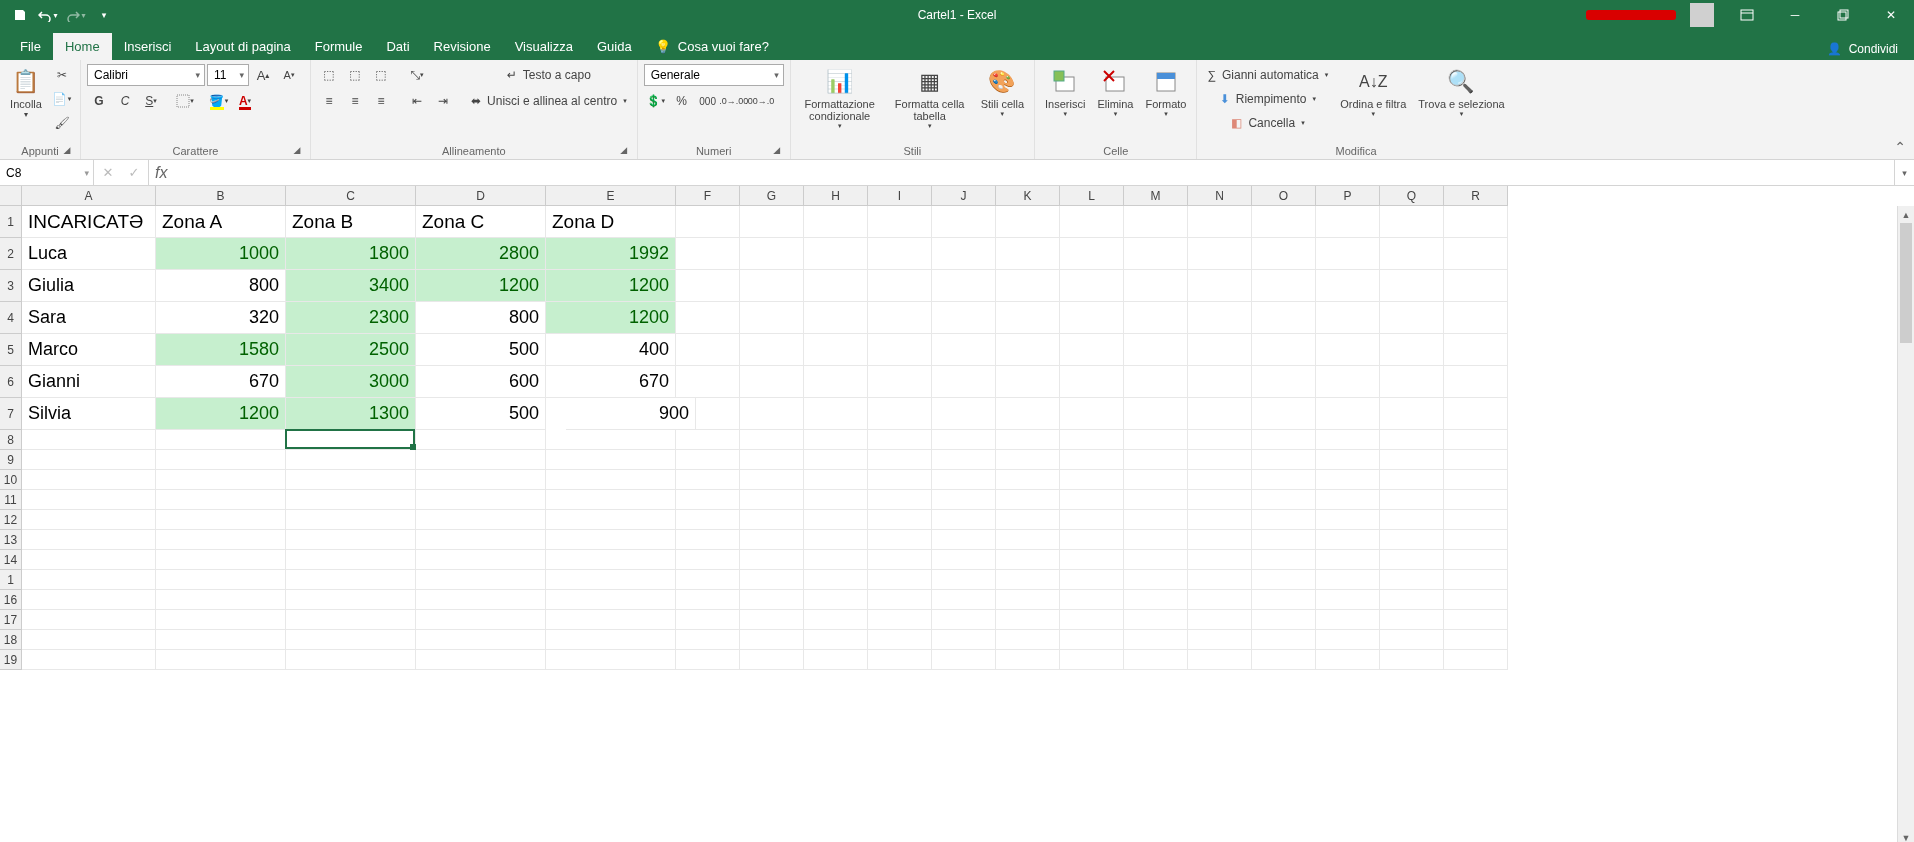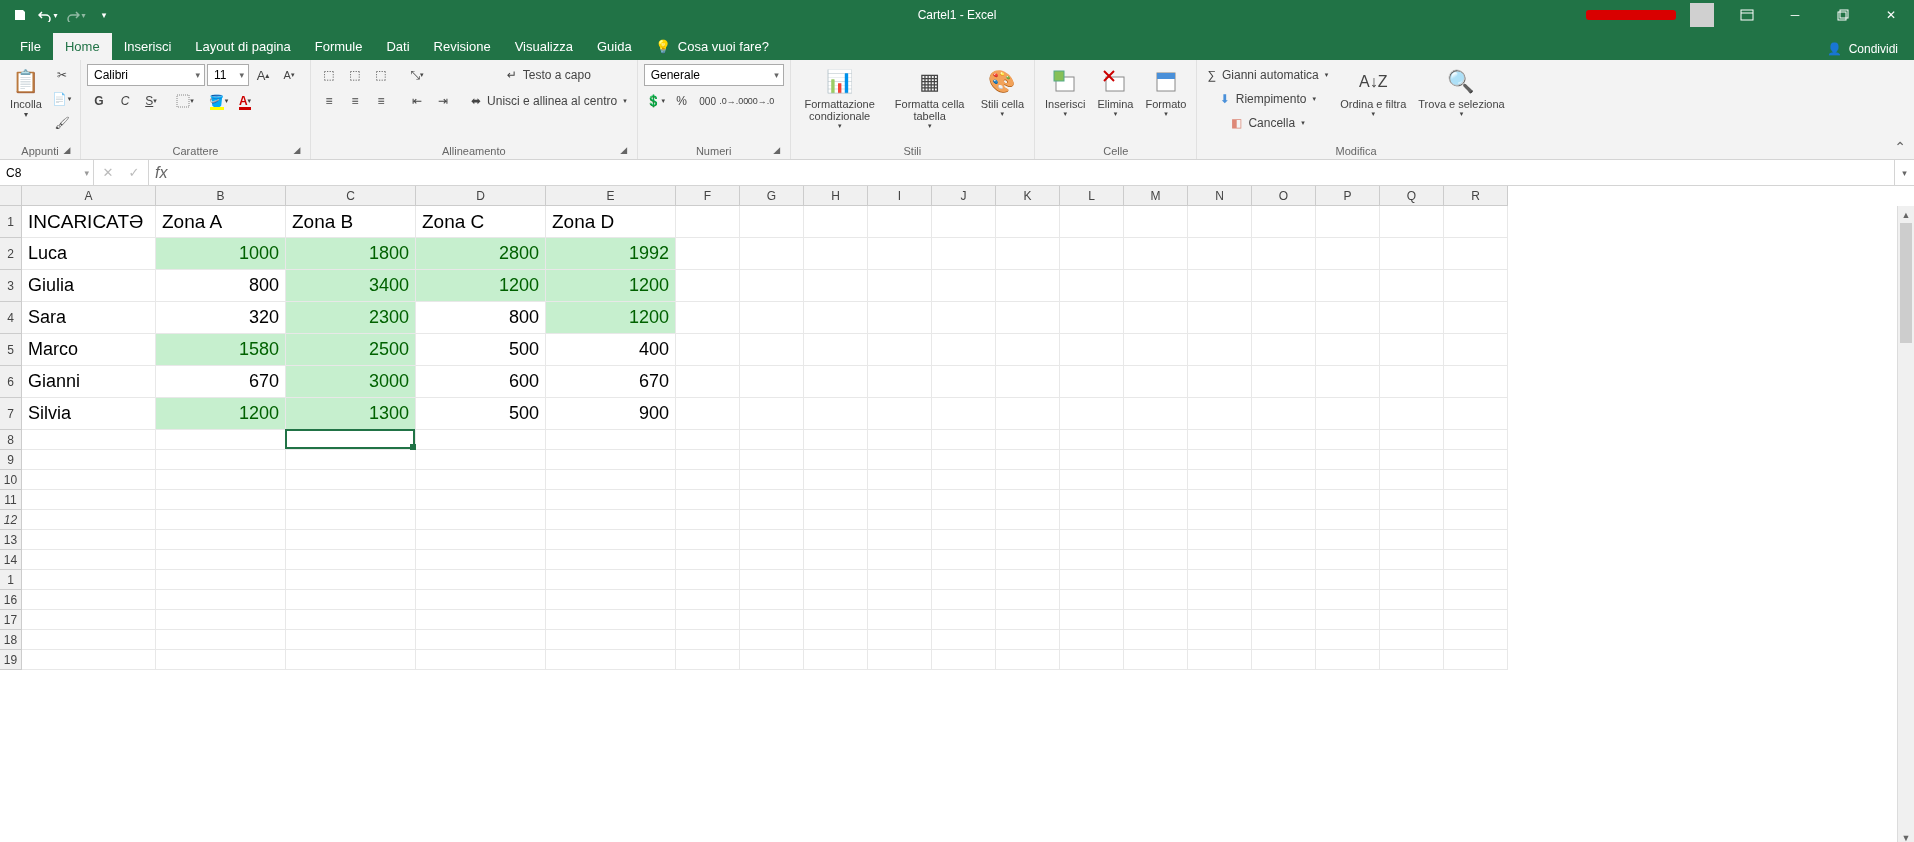--- a/index.html
+++ b/index.html
@@ -364,21 +364,21 @@
       <div class="row-h" style="height: 32px;">2</div>
       <div class="row-h" style="height: 32px;">3</div>
       <div class="row-h" style="height: 32px;">4</div>
       <div class="row-h" style="height: 32px;">5</div>
       <div class="row-h" style="height: 32px;">6</div>
       <div class="row-h" style="height: 32px;">7</div>
       <div class="row-h" style="height: 20px;">8</div>
       <div class="row-h" style="height: 20px;">9</div>
       <div class="row-h" style="height: 20px;">10</div>
       <div class="row-h" style="height: 20px;">11</div>
-      <div class="row-h" style="height: 20px; font-style: italic;">12</div>
+      <div class="row-h" style="height: 20px;">12</div>
       <div class="row-h" style="height: 20px;">13</div>
       <div class="row-h" style="height: 20px;">14</div>
       <div class="row-h" style="height: 20px;">1</div>
       <div class="row-h" style="height: 20px;">16</div>
       <div class="row-h" style="height: 20px;">17</div>
       <div class="row-h" style="height: 20px;">18</div>
       <div class="row-h" style="height: 20px;">19</div>
     </div>
   <div class="cells" id="cells">
       <div class="cell header-row" style="left: 0px; top: 0px; width: 134px; height: 32px;">INCARICATƏ</div>
@@ -408,21 +408,21 @@
       <div class="cell num" style="left: 524px; top: 128px; width: 130px; height: 32px;">400</div>
       <div class="cell" style="left: 0px; top: 160px; width: 134px; height: 32px;">Gianni</div>
       <div class="cell num" style="left: 134px; top: 160px; width: 130px; height: 32px;">670</div>
       <div class="cell num green-bg" style="left: 264px; top: 160px; width: 130px; height: 32px;">3000</div>
       <div class="cell num" style="left: 394px; top: 160px; width: 130px; height: 32px;">600</div>
       <div class="cell num" style="left: 524px; top: 160px; width: 130px; height: 32px;">670</div>
       <div class="cell" style="left: 0px; top: 192px; width: 134px; height: 32px;">Silvia</div>
       <div class="cell num green-bg" style="left: 134px; top: 192px; width: 130px; height: 32px;">1200</div>
       <div class="cell num green-bg" style="left: 264px; top: 192px; width: 130px; height: 32px;">1300</div>
       <div class="cell num" style="left: 394px; top: 192px; width: 130px; height: 32px;">500</div>
-      <div class="cell num" style="left: 524px; top: 192px; width: 130px; height: 32px;">900</div>
+      <div class="cell num" style="left: 544px; top: 192px; width: 130px; height: 32px;">900</div>
       <div class="cell" style="left: 654px; top: 0px; width: 64px; height: 32px;"></div>
       <div class="cell" style="left: 718px; top: 0px; width: 64px; height: 32px;"></div>
       <div class="cell" style="left: 782px; top: 0px; width: 64px; height: 32px;"></div>
       <div class="cell" style="left: 846px; top: 0px; width: 64px; height: 32px;"></div>
       <div class="cell" style="left: 910px; top: 0px; width: 64px; height: 32px;"></div>
       <div class="cell" style="left: 974px; top: 0px; width: 64px; height: 32px;"></div>
       <div class="cell" style="left: 1038px; top: 0px; width: 64px; height: 32px;"></div>
       <div class="cell" style="left: 1102px; top: 0px; width: 64px; height: 32px;"></div>
       <div class="cell" style="left: 1166px; top: 0px; width: 64px; height: 32px;"></div>
       <div class="cell" style="left: 1230px; top: 0px; width: 64px; height: 32px;"></div>

